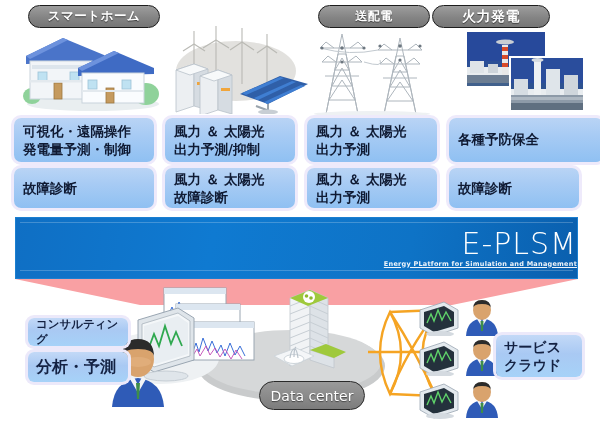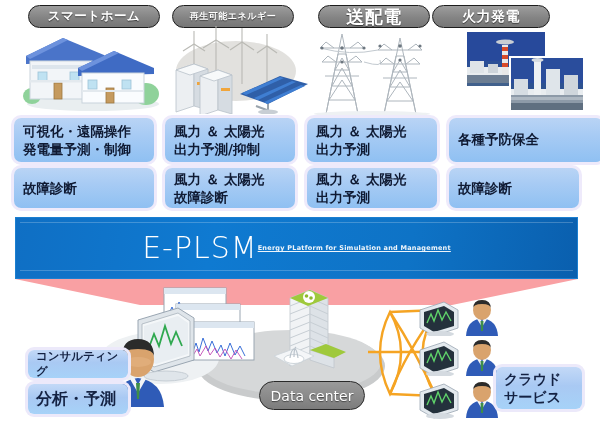--- a/index.html
+++ b/index.html
@@ -29,21 +29,21 @@
     display:flex; flex-direction:column; justify-content:center;
     padding:0 9px; line-height:1.35;
   }
   .fbox span { display:block; white-space:nowrap; }
 
   
   #banner {
     position:absolute; left:15px; top:217px; width:563px; height:62px;
     background:linear-gradient(100deg,#0f6fc4 0%,#0f7ad1 35%,#0e73c6 70%,#0a5fae 100%);
     border:1px solid #1b7fd0;
-    display:flex; flex-direction:row; align-items:center; justify-content:center;
+    display:flex; flex-direction:column; align-items:flex-end; justify-content:center;
   }
   #banner .bline {
     position:absolute; left:4px; right:4px; height:1px;
     background:rgba(255,255,255,.22);
   }
   #eplsm-title {
     color:#ffffff; font-size:30px; font-weight:300;
     letter-spacing:1px; line-height:1; margin-bottom:1px;
     font-family:"DejaVu Sans","Liberation Sans",sans-serif;
   }
@@ -57,43 +57,40 @@
     position:absolute; left:0; top:279px; width:600px; height:26px;
   }
 
   
   .blabel {
     position:absolute; border-radius:6px;
     background:linear-gradient(#c3d9f7,#a9c9f3 45%,#a6d2f8);
     box-shadow:0 0 0 3px #ece9fa;
     color:#142243; font-weight:bold;
     display:flex; flex-direction:column; justify-content:center;
-    padding:0 8px; line-height:1.3;margin-top:32px;
+    padding:0 8px; line-height:1.3;
   }
   #dc-pill {
     position:absolute; left:259px; top:381px; width:106px; height:29px;
     border-radius:15px;
     background:linear-gradient(#9a9a9a,#8a8a8a 55%,#7c7c7c);
     border:1.6px solid #2a2a2a;
     display:flex; align-items:center; justify-content:center;
     color:#ffffff; font-size:14px; text-shadow:0 1px 1px rgba(0,0,0,.5);
   }
 </style>
 </head>
 <body>
 
 <div id="stage">
 
   <div class="pill" style="left:28px;top:5px;width:132px;font-size:12.5px;">
     <span>スマートホーム</span>
   </div>
-  <div class="pill" style="left:172px;top:5px;width:122px;font-size:9px;">
-    <span>再生可能エネルギー</span>
-  </div>
-  <div class="pill" style="left:318px;top:5px;width:112px;font-size:18px;">
+  <div class="pill" style="left:318px;top:5px;width:112px;font-size:12px;">
     <span>送配電</span>
   </div>
   <div class="pill" style="left:432px;top:5px;width:118px;font-size:14px;">
     <span>火力発電</span>
   </div>
 
   <svg style="position:absolute;left:18px;top:28px;" width="150" height="85" viewBox="0 0 150 85">
     <ellipse cx="75" cy="76" rx="66" ry="7" fill="#e9eef0"></ellipse>
 
     <ellipse cx="128" cy="66" rx="13" ry="11" fill="#8fd29a"></ellipse>
@@ -414,21 +411,21 @@
   </svg>
 
   <div class="blabel" style="left:28px;top:318px;width:100px;height:28px;font-size:11.5px;">
     <span>コンサルティング</span>
   </div>
   <div class="blabel" style="left:28px;top:352px;width:100px;height:30px;font-size:16px;">
     <span>分析・予測</span>
   </div>
 
   <div class="blabel" style="left:496px;top:335px;width:86px;height:42px;font-size:14px;">
+    <span>サービス</span>
     <span>クラウド</span>
-    <span>サービス</span>
   </div>
 
   <div id="dc-pill">
     <span>Data center</span>
   </div>
 
 </div>
 
 </body></html>

